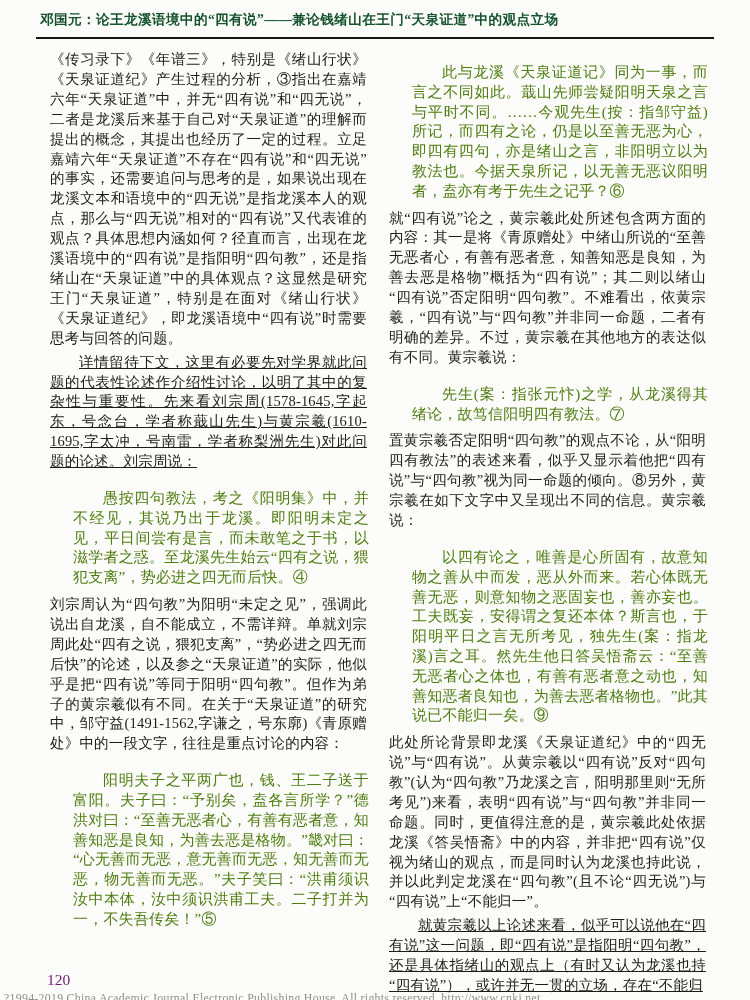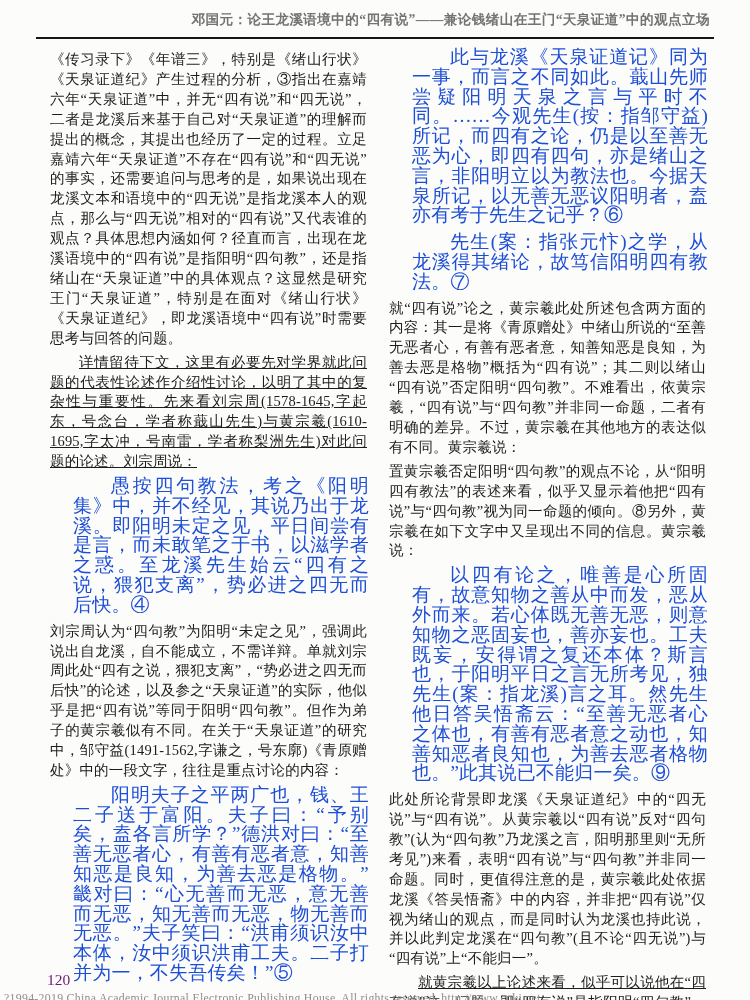--- a/index.html
+++ b/index.html
@@ -12,25 +12,25 @@
     background: #fcfcfa;
     font-family: "Liberation Serif", serif;
     color: #1c1c1c;
     overflow: hidden;
     position: relative;
   }
   .page-header {
     padding: 11px 40px 4px 40px;
   }
   .header-title {
-    text-align: right;
+    text-align: left;
     font-weight: bold;
     font-size: 13.6px;
     letter-spacing: 0.4px;
-    color: #737373;
+    color: #14532d;
   }
   .header-rule {
     border: none;
     border-top: 2.4px solid #161616;
     margin: 4px 36px 7px 36px;
   }
   .columns {
     display: flex;
     gap: 14px;
     padding: 0 40px 0 46px;
@@ -47,25 +47,25 @@
     letter-spacing: 0.2px;
   }
   .para.indent {
     text-indent: 2em;
     text-decoration: underline;
   }
   .para.flush {
     text-indent: 0;
   }
   .para.quote {
-    margin: 1px 2px 7px 27px;
-    font-size: 19px;
+    margin: 17px 2px 7px 27px;
+    font-size: 15px;
     line-height: 19.8px;
     text-indent: 2em;
-    color: #1d4ed8;
+    color: #4d7c0f;
   }
   .footer-page-number {
     position: absolute;
     left: 47px;
     top: 971px;
     font-size: 15.5px;
     color: #701a75;
   }
   .footer-copyright {
     position: absolute;
@@ -89,22 +89,22 @@
 <div class="columns">
   <div class="col">
       <p class="para flush">《传习录下》《年谱三》，特别是《绪山行状》《天泉证道纪》产生过程的分析，③指出在嘉靖六年“天泉证道”中，并无“四有说”和“四无说”，二者是龙溪后来基于自己对“天泉证道”的理解而提出的概念，其提出也经历了一定的过程。立足嘉靖六年“天泉证道”不存在“四有说”和“四无说”的事实，还需要追问与思考的是，如果说出现在龙溪文本和语境中的“四无说”是指龙溪本人的观点，那么与“四无说”相对的“四有说”又代表谁的观点？具体思想内涵如何？径直而言，出现在龙溪语境中的“四有说”是指阳明“四句教”，还是指绪山在“天泉证道”中的具体观点？这显然是研究王门“天泉证道”，特别是在面对《绪山行状》《天泉证道纪》，即龙溪语境中“四有说”时需要思考与回答的问题。</p>
       <p class="para indent">详情留待下文，这里有必要先对学界就此问题的代表性论述作介绍性讨论，以明了其中的复杂性与重要性。先来看刘宗周(1578-1645,字起东，号念台，学者称蕺山先生)与黄宗羲(1610-1695,字太冲，号南雷，学者称梨洲先生)对此问题的论述。刘宗周说：</p>
       <p class="para quote">愚按四句教法，考之《阳明集》中，并不经见，其说乃出于龙溪。即阳明未定之见，平日间尝有是言，而未敢笔之于书，以滋学者之惑。至龙溪先生始云“四有之说，猥犯支离”，势必进之四无而后快。④</p>
       <p class="para flush">刘宗周认为“四句教”为阳明“未定之见”，强调此说出自龙溪，自不能成立，不需详辩。单就刘宗周此处“四有之说，猥犯支离”，“势必进之四无而后快”的论述，以及参之“天泉证道”的实际，他似乎是把“四有说”等同于阳明“四句教”。但作为弟子的黄宗羲似有不同。在关于“天泉证道”的研究中，邹守益(1491-1562,字谦之，号东廓)《青原赠处》中的一段文字，往往是重点讨论的内容：</p>
       <p class="para quote">阳明夫子之平两广也，钱、王二子送于富阳。夫子曰：“予别矣，盍各言所学？”德洪对曰：“至善无恶者心，有善有恶者意，知善知恶是良知，为善去恶是格物。”畿对曰：“心无善而无恶，意无善而无恶，知无善而无恶，物无善而无恶。”夫子笑曰：“洪甫须识汝中本体，汝中须识洪甫工夫。二子打并为一，不失吾传矣！”⑤</p>
     </div>
   <div class="col">
       <p class="para quote">此与龙溪《天泉证道记》同为一事，而言之不同如此。蕺山先师尝疑阳明天泉之言与平时不同。……今观先生(按：指邹守益)所记，而四有之论，仍是以至善无恶为心，即四有四句，亦是绪山之言，非阳明立以为教法也。今据天泉所记，以无善无恶议阳明者，盍亦有考于先生之记乎？⑥</p>
+      <p class="para flush">就“四有说”论之，黄宗羲此处所述包含两方面的内容：其一是将《青原赠处》中绪山所说的“至善无恶者心，有善有恶者意，知善知恶是良知，为善去恶是格物”概括为“四有说”；其二则以绪山“四有说”否定阳明“四句教”。不难看出，依黄宗羲，“四有说”与“四句教”并非同一命题，二者有明确的差异。不过，黄宗羲在其他地方的表达似有不同。黄宗羲说：</p>
       <p class="para quote">先生(案：指张元忭)之学，从龙溪得其绪论，故笃信阳明四有教法。⑦</p>
-      <p class="para flush">就“四有说”论之，黄宗羲此处所述包含两方面的内容：其一是将《青原赠处》中绪山所说的“至善无恶者心，有善有恶者意，知善知恶是良知，为善去恶是格物”概括为“四有说”；其二则以绪山“四有说”否定阳明“四句教”。不难看出，依黄宗羲，“四有说”与“四句教”并非同一命题，二者有明确的差异。不过，黄宗羲在其他地方的表达似有不同。黄宗羲说：</p>
       <p class="para flush">置黄宗羲否定阳明“四句教”的观点不论，从“阳明四有教法”的表述来看，似乎又显示着他把“四有说”与“四句教”视为同一命题的倾向。⑧另外，黄宗羲在如下文字中又呈现出不同的信息。黄宗羲说：</p>
       <p class="para quote">以四有论之，唯善是心所固有，故意知物之善从中而发，恶从外而来。若心体既无善无恶，则意知物之恶固妄也，善亦妄也。工夫既妄，安得谓之复还本体？斯言也，于阳明平日之言无所考见，独先生(案：指龙溪)言之耳。然先生他日答吴悟斋云：“至善无恶者心之体也，有善有恶者意之动也，知善知恶者良知也，为善去恶者格物也。”此其说已不能归一矣。⑨</p>
       <p class="para flush">此处所论背景即龙溪《天泉证道纪》中的“四无说”与“四有说”。从黄宗羲以“四有说”反对“四句教”(认为“四句教”乃龙溪之言，阳明那里则“无所考见”)来看，表明“四有说”与“四句教”并非同一命题。同时，更值得注意的是，黄宗羲此处依据龙溪《答吴悟斋》中的内容，并非把“四有说”仅视为绪山的观点，而是同时认为龙溪也持此说，并以此判定龙溪在“四句教”(且不论“四无说”)与“四有说”上“不能归一”。</p>
       <p class="para indent">就黄宗羲以上论述来看，似乎可以说他在“四有说”这一问题，即“四有说”是指阳明“四句教”，还是具体指绪山的观点上（有时又认为龙溪也持“四有说”），或许并无一贯的立场，存在“不能归</p>
     </div>
 </div>
 
 <div class="footer-page-number">120</div>
 
 <div class="footer-copyright">?1994-2019 China Academic Journal Electronic Publishing House. All rights reserved.    http://www.cnki.net</div>

